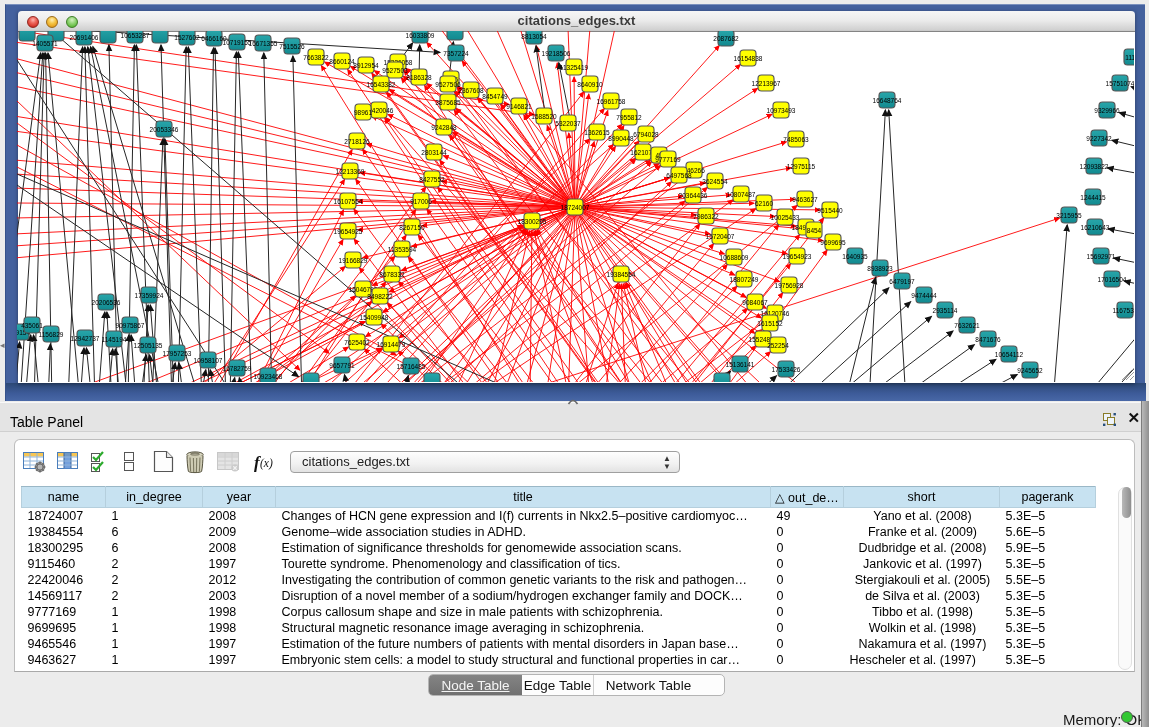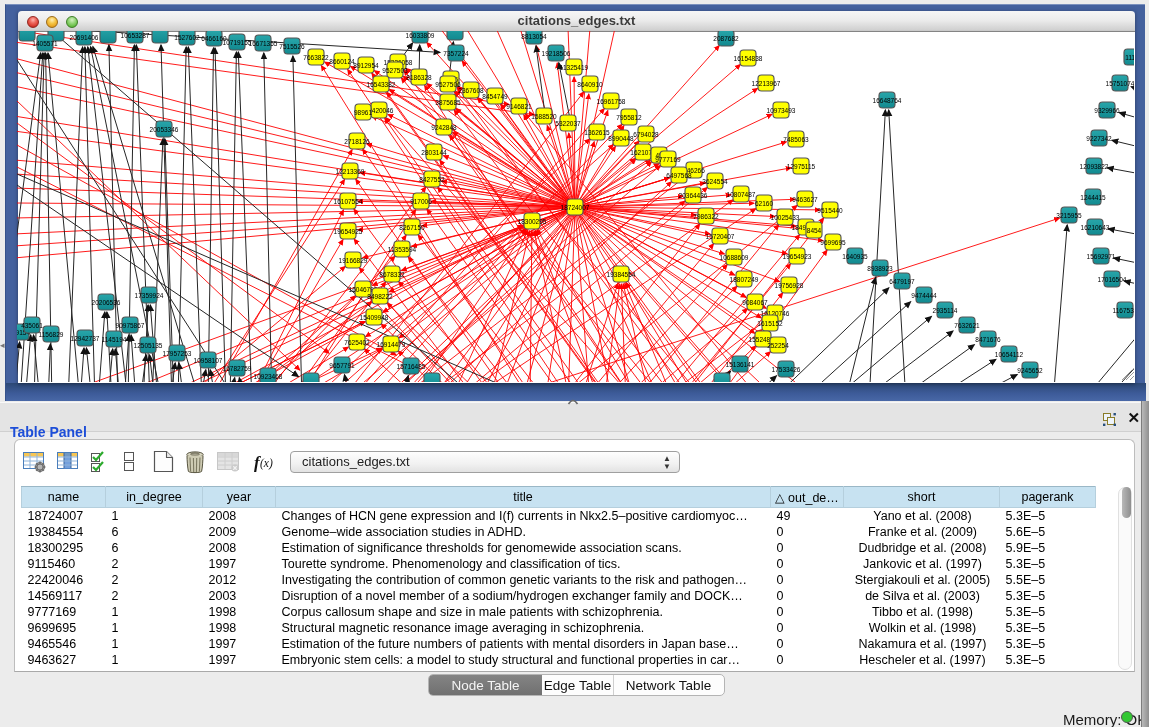--- a/index.html
+++ b/index.html
@@ -25,21 +25,21 @@
 #titlebar .grn { left:48px; background:radial-gradient(circle at 50% 30%, #d3f0c0 0%, #94d578 40%, #60ba3d 78%, #1d6305 100%); border:.5px solid #3e7d27;}
 #titlebar .title { display:block; text-align:center; font-size:13px; color:#3c3c3c;
   line-height:20px; font-weight:bold; }
 #canvas { position:absolute; left:0; top:21px; width:1117px; height:351px; background:#ffffff; }
 
 
 #tablepanel { position:absolute; left:0; top:401px; width:1149px; height:326px;
   background:#ececec; }
 #tp-head { position:absolute; left:0; top:1px; width:1149px; height:30px;
   background:#e4e4e4; border-top:1px solid #f8f8f8; border-bottom:1px solid #d0d0d0;}
-#tp-head .t { position:absolute; left:10px; top:21px; font-size:14px; color:#1d4ed8;font-weight:bold; }
+#tp-head .t { position:absolute; left:10px; top:11px; font-size:14px; color:#000000; }
 #tp-close { position:absolute; right:9px; top:6px; font-size:15px; font-weight:bold; color:#111; }
 #tp-float { position:absolute; right:33px; top:10px; width:13px; height:13px; }
 #rightstrip { position:absolute; right:0; top:401px; width:8px; height:326px;
   background:linear-gradient(90deg,#b9b9b9,#8f8f8f); border-left:1px solid #7d7d7d; }
 
 #tcontainer { position:absolute; left:14px; top:439px; width:1121px; height:233px;
   background:#fff; border:1px solid #bdbdbd; border-radius:6px 6px 0 0; border-bottom:1px solid #a9a9a9;}
 #toolbar { position:absolute; left:0; top:0; width:100%; height:40px; }
 
 #combo { position:absolute; left:275px; top:11px; width:390px; height:22px;
@@ -55,21 +55,21 @@
   font-weight:normal; font-size:12.5px; height:21px; padding:0 4px; overflow:hidden; white-space:nowrap;}
 td { height:16px; padding:0 4px 0 6px; overflow:hidden; white-space:nowrap; color:#000; }
 #vscroll { position:absolute; right:2px; top:47px; width:14px; height:183px; background:#fafafa; border:1px solid #e0e0e0; border-radius:7px;}
 #vthumb { position:absolute; right:3px; top:47px; width:9px; height:31px; background:linear-gradient(90deg,#b8b8b8,#8e8e8e); border-radius:5px;}
 
 
 #tabs { position:absolute; left:428px; top:674px; width:297px; height:22px;
   border:1px solid #b4b4b4; border-radius:5px; background:#fdfdfd; overflow:hidden;
   font-size:13.5px; }
 #tabs div { float:left; height:22px; line-height:21px; text-align:center; }
-#tabs .sel { width:113px; background:linear-gradient(#848484,#6e6e6e); color:#f4f4f4; }
+#tabs .sel { width:93px; background:linear-gradient(#848484,#6e6e6e); color:#f4f4f4;text-decoration:underline; }
 #tabs .n2 { width:72px; color:#111; border-right:1px solid #cfcfcf;}
 #tabs .n3 { width:109px; color:#111; }
 
 #status { position:absolute; left:1063px; top:711px; font-size:15px; color:#1a1a1a; }
 #memdot { position:absolute; left:1121px; top:711px; width:12px; height:12px; border-radius:50%;
   background:#32c832; border:1px solid #555; }
 #collapse { position:absolute; left:0px; top:340px; font-size:9px; color:#777; }
 </style>
 </head>
 <body>
@@ -882,21 +882,21 @@
               <td>0</td>
               <td style="text-align:center">Nakamura et al. (1997)</td>
               <td>5.3E–5</td>
             </tr>
 <tr>
               <td>9463627</td>
               <td>1</td>
               <td>1997</td>
               <td>Embryonic stem cells: a model to study structural and functional properties in car…</td>
               <td>0</td>
-              <td style="text-align:center">Hescheler et al. (1997)</td>
+              <td style="text-align:left">Hescheler et al. (1997)</td>
               <td>5.3E–5</td>
             </tr>
         </tbody>
       </table>
     </div>
     <div id="vscroll"></div>
     <div id="vthumb"></div>
   </div>
 
   <div id="tabs">

